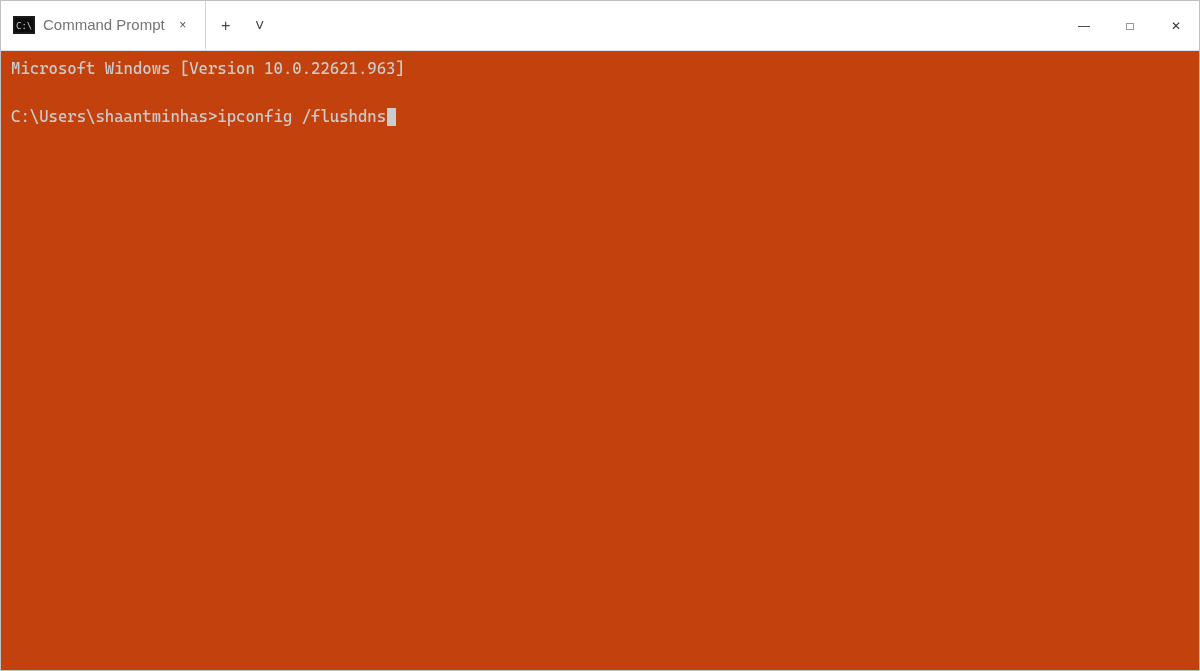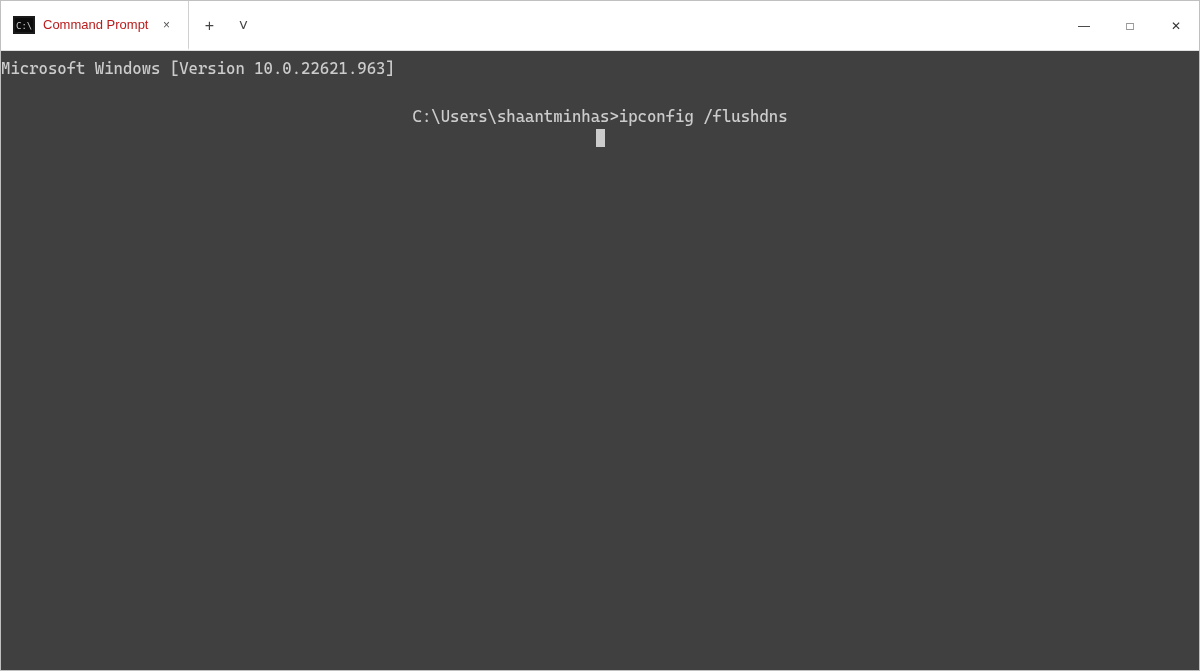--- a/index.html
+++ b/index.html
@@ -66,22 +66,22 @@
       width: 22px;
       height: 18px;
     }
 
     .cmd-icon svg {
       width: 22px;
       height: 18px;
     }
 
     .tab-label {
-      font-size: 13px;
-      color: #b91c1c;
+      font-size: 15px;
+      color: #737373;
       white-space: nowrap;
     }
 
     .tab-close {
       margin-left: auto;
       width: 20px;
       height: 20px;
       display: flex;
       align-items: center;
       justify-content: center;
@@ -122,40 +122,39 @@
       display: flex;
       align-items: center;
       justify-content: center;
       cursor: pointer;
       font-size: 12px;
       color: #333;
     }
 
     .terminal-body {
       flex: 1;
-      background: #404040;
-      padding: 6px 0;
+      background: #c2410c;
+      padding: 6px 10px;
       overflow: hidden;
       font-family: 'Cascadia Code', 'Consolas', 'Courier New', monospace;
       font-size: 16px;
       line-height: 1.5;
       color: #cccccc;
     }
 
     .terminal-line {
       white-space: pre;
       color: #cccccc;
     }
 
     .terminal-prompt {
       white-space: pre;
       color: #cccccc;
       display: flex;
       align-items: center;
-      flex-direction: column;
     }
 
     .cursor {
       display: inline-block;
       width: 9px;
       height: 18px;
       background: #cccccc;
       vertical-align: text-bottom;
       margin-left: 1px;
       animation: blink 1s step-end infinite;

